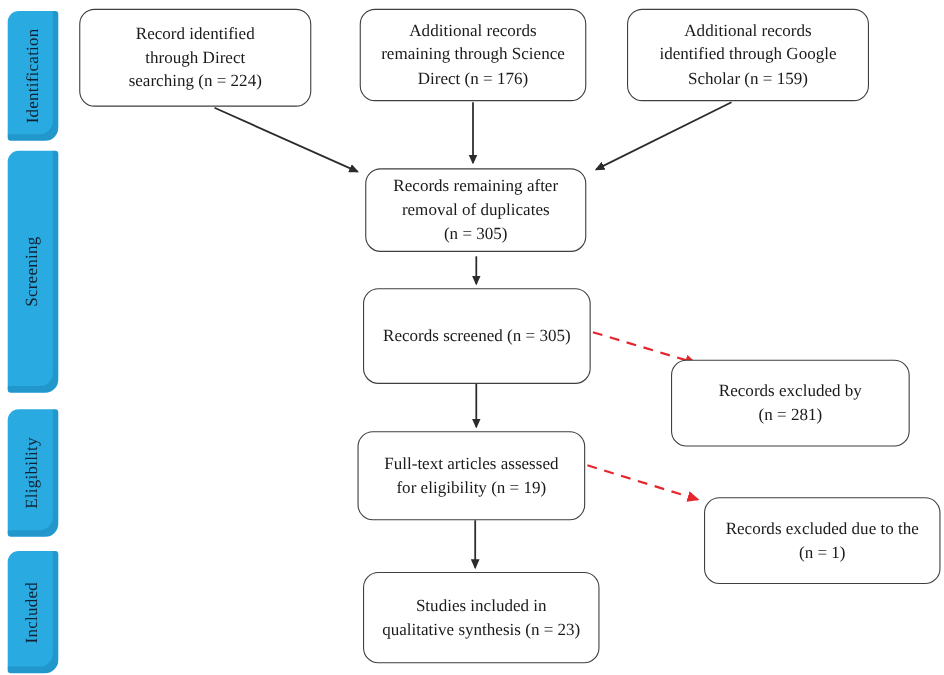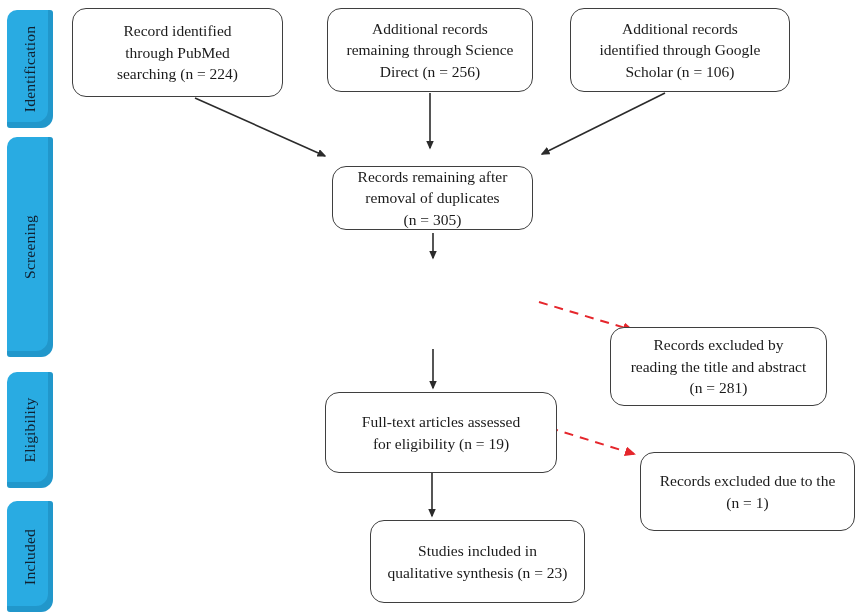--- a/index.html
+++ b/index.html
@@ -91,56 +91,58 @@
   </div>
   <div class="stage" style="top:372px;height:116px;">
     <span class="vlabel">Eligibility</span>
   </div>
   <div class="stage" style="top:501px;height:111px;">
     <span class="vlabel">Included</span>
   </div>
 
   <div class="box" style="left:72px;top:8px;width:211px;height:89px;">
     <span>Record identified</span>
-    <span>through PubMed</span>
+    <span>through Direct</span>
     <span>searching (n = 224)</span>
   </div>
 
   <div class="box" style="left:327px;top:8px;width:206px;height:84px;">
     <span>Additional records</span>
     <span>remaining through Science</span>
-    <span>Direct (n = 256)</span>
+    <span>Direct (n = 176)</span>
   </div>
 
   <div class="box" style="left:570px;top:8px;width:220px;height:84px;">
     <span>Additional records</span>
     <span>identified through Google</span>
-    <span>Scholar (n = 106)</span>
+    <span>Scholar (n = 159)</span>
   </div>
 
-  <div class="box" style="left:332px;top:166px;width:201px;height:64px;">
+  <div class="box" style="left:332px;top:153px;width:201px;height:76px;">
     <span>Records remaining after</span>
     <span>removal of duplicates</span>
     <span>(n = 305)</span>
   </div>
 
+  <div class="box" style="left:330px;top:262px;width:207px;height:87px;">
+    <span>Records screened (n = 305)</span>
+  </div>
 
-  <div class="box" style="left:325px;top:392px;width:232px;height:81px;">
+  <div class="box" style="left:325px;top:392px;width:207px;height:81px;">
     <span>Full-text articles assessed</span>
     <span>for eligibility (n = 19)</span>
   </div>
 
-  <div class="box" style="left:330px;top:520px;width:215px;height:83px;margin-left:40px;">
+  <div class="box" style="left:330px;top:520px;width:215px;height:83px;">
     <span>Studies included in</span>
     <span>qualitative synthesis (n = 23)</span>
   </div>
 
   <div class="box" style="left:610px;top:327px;width:217px;height:79px;">
     <span>Records excluded by</span>
-    <span>reading the title and abstract</span>
     <span>(n = 281)</span>
   </div>
 
   <div class="box" style="left:640px;top:452px;width:215px;height:79px;">
     <span>Records excluded due to the</span>
     <span>(n = 1)</span>
   </div>
 
 </div>
 

